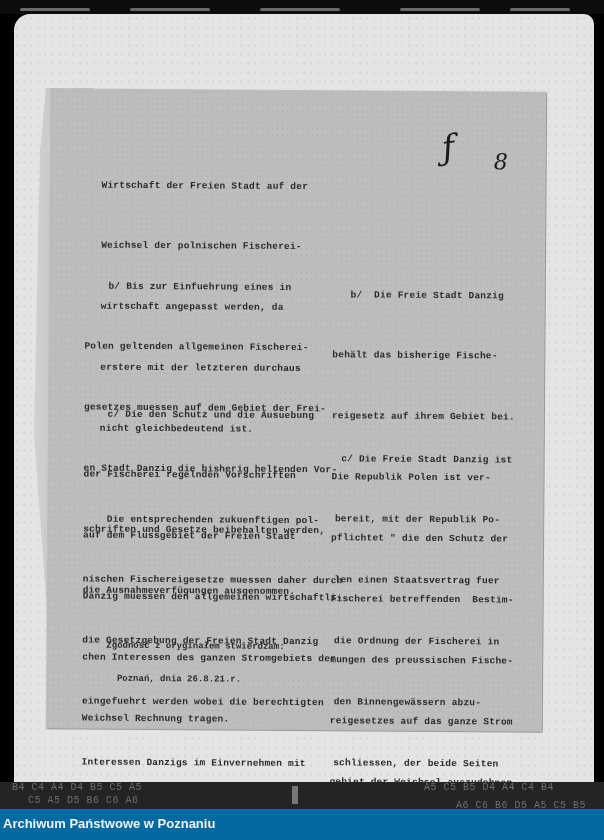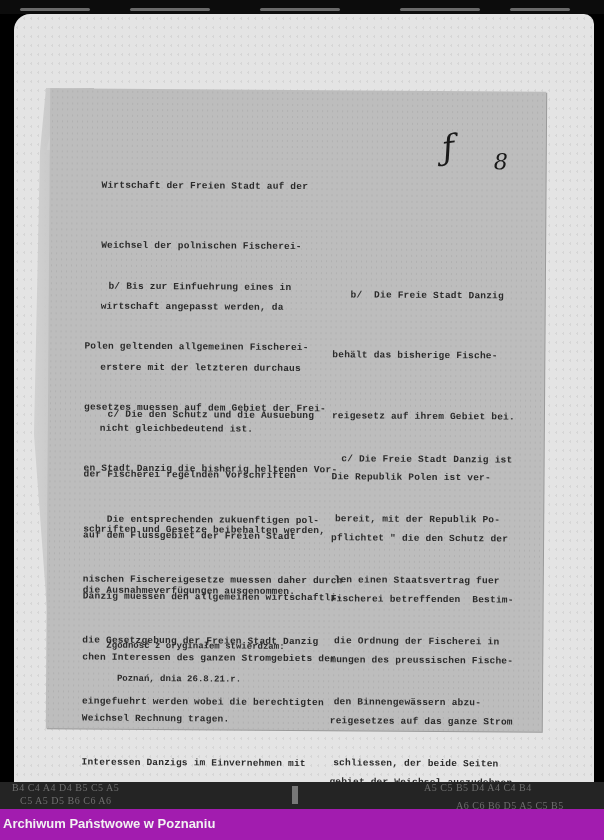--- a/index.html
+++ b/index.html
@@ -10,25 +10,25 @@
   .film-top { position: absolute; left: 0; top: 0; width: 604px; height: 14px; background: #0c0c0c; }
   .film-top .perf { position: absolute; top: 8px; height: 3px; background: #6a6a6a; border-radius: 2px; }
   .mount {
     position: absolute; left: 14px; top: 14px; width: 580px; height: 768px;
     background: #e4e4e4; border-radius: 16px 10px 0 0;
     background-image: radial-gradient(#d6d6d6 1px, transparent 1px);
     background-size: 7px 9px;
   }
   .edge-strip {
     position: absolute; left: 0; top: 782px; width: 604px; height: 27px; background: #242424;
-    color: #6e6e6e; font-family: Liberation Serif, serif; font-size: 10px;
+    color: #6e6e6e; font-family: Liberation Mono, monospace; font-size: 10px;
   }
   .edge-strip .codes { position: absolute; white-space: nowrap; letter-spacing: 0.5px; }
   .edge-strip .mid-mark { position: absolute; left: 292px; top: 4px; width: 6px; height: 18px; background: #777; }
-  .caption-bar { position: absolute; left: 0; top: 809px; width: 604px; height: 31px; background: #a21caf; }
+  .caption-bar { position: absolute; left: 0; top: 809px; width: 604px; height: 31px; background: #0369a1; }
   .caption {
     position: absolute; left: 3px; top: 7px; color: #f2f2f2; font-family: "Liberation Sans", sans-serif;
     font-size: 13px; font-weight: bold;
   }
   .paper {
     position: absolute; left: 48px; top: 90px; width: 496px; height: 640px;
     background: #bdbdbd;
     background-image: radial-gradient(#b1b1b1 1px, transparent 1px);
     background-size: 5px 6px;
     transform: rotate(0.4deg);
@@ -131,21 +131,21 @@
   </div>
 
   <div class="stamp" style="left:60px;top:530px;">
     <span class="line" style="display:block">Zgodność z oryginałem stwierdzam:</span>
     <span class="line" style="display:block">  Poznań, dnia 26.8.21.r.</span>
   </div>
 </div>
 
 <div class="edge-strip">
   <span class="codes" style="left:12px;top:0px">B4  C4  A4  D4  B5  C5  A5</span>
-  <span class="codes" style="left:20px;top:13px">C5  A5  D5  B6  C6  A6</span>
+  <span class="codes" style="left:28px;top:13px">C5  A5  D5  B6  C6  A6</span>
   <span class="mid-mark"></span>
   <span class="codes" style="left:424px;top:0px">A5  C5  B5  D4  A4  C4  B4</span>
   <span class="codes" style="left:456px;top:18px">A6  C6  B6  D5  A5  C5  B5</span>
 </div>
 
 <div class="caption-bar">
   <span class="caption">Archiwum Państwowe w Poznaniu</span>
 </div>
 
 </body></html>

